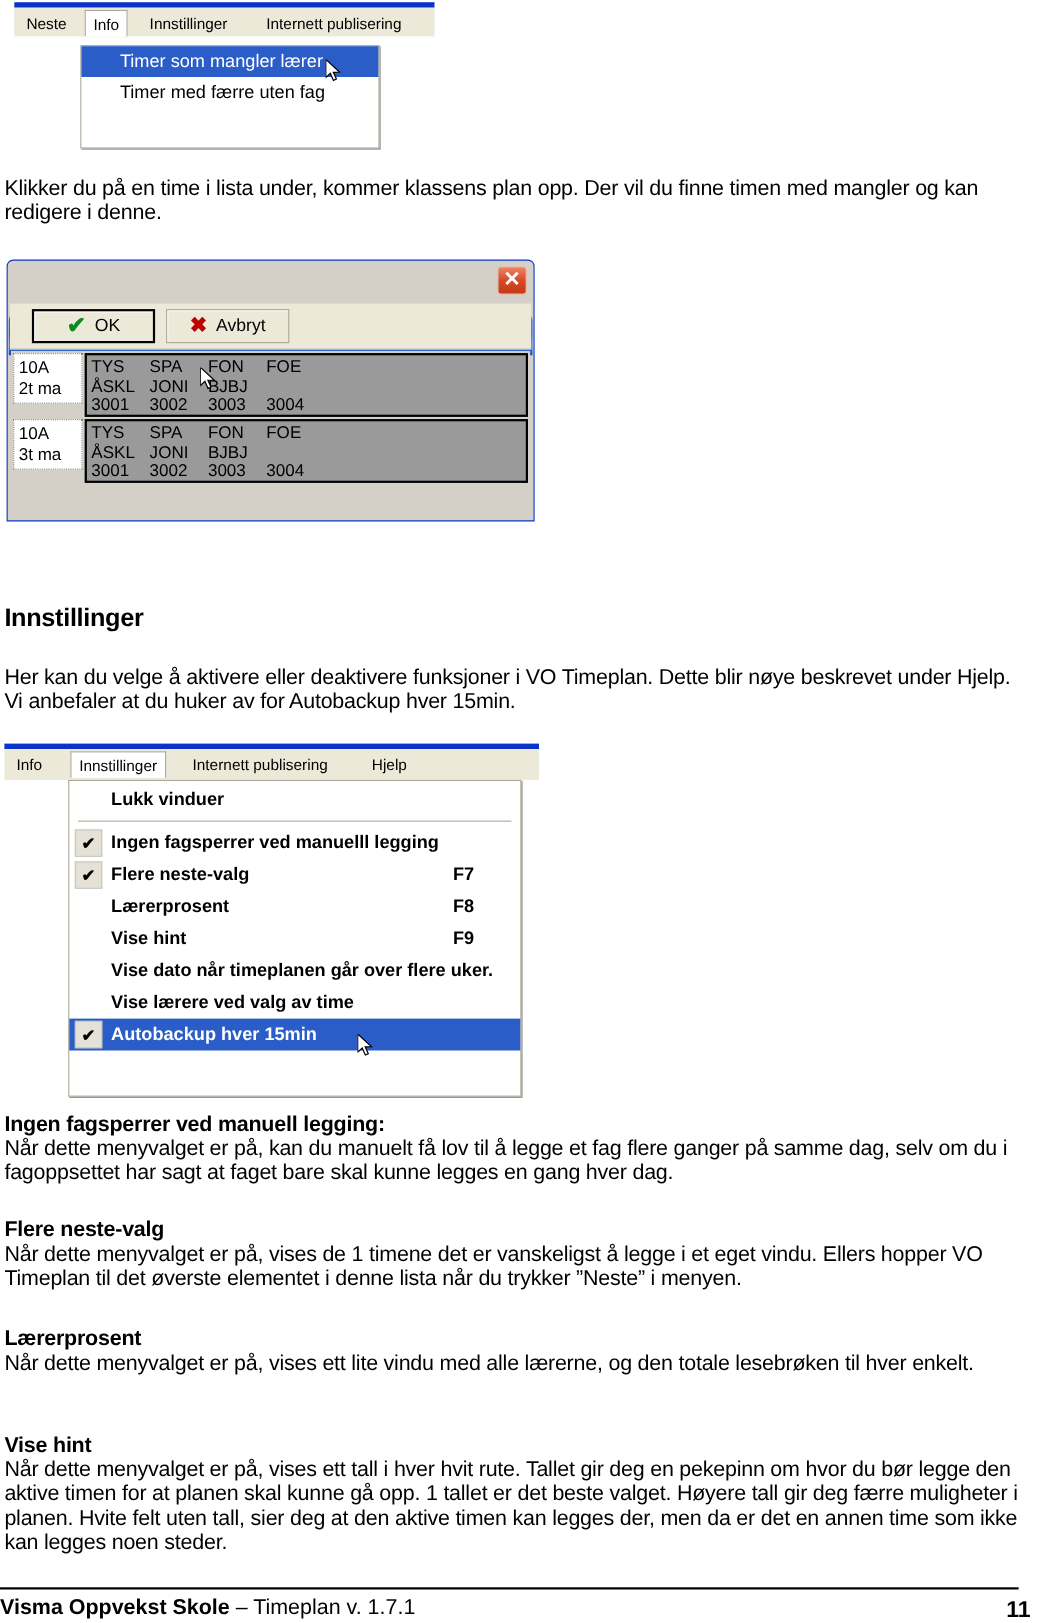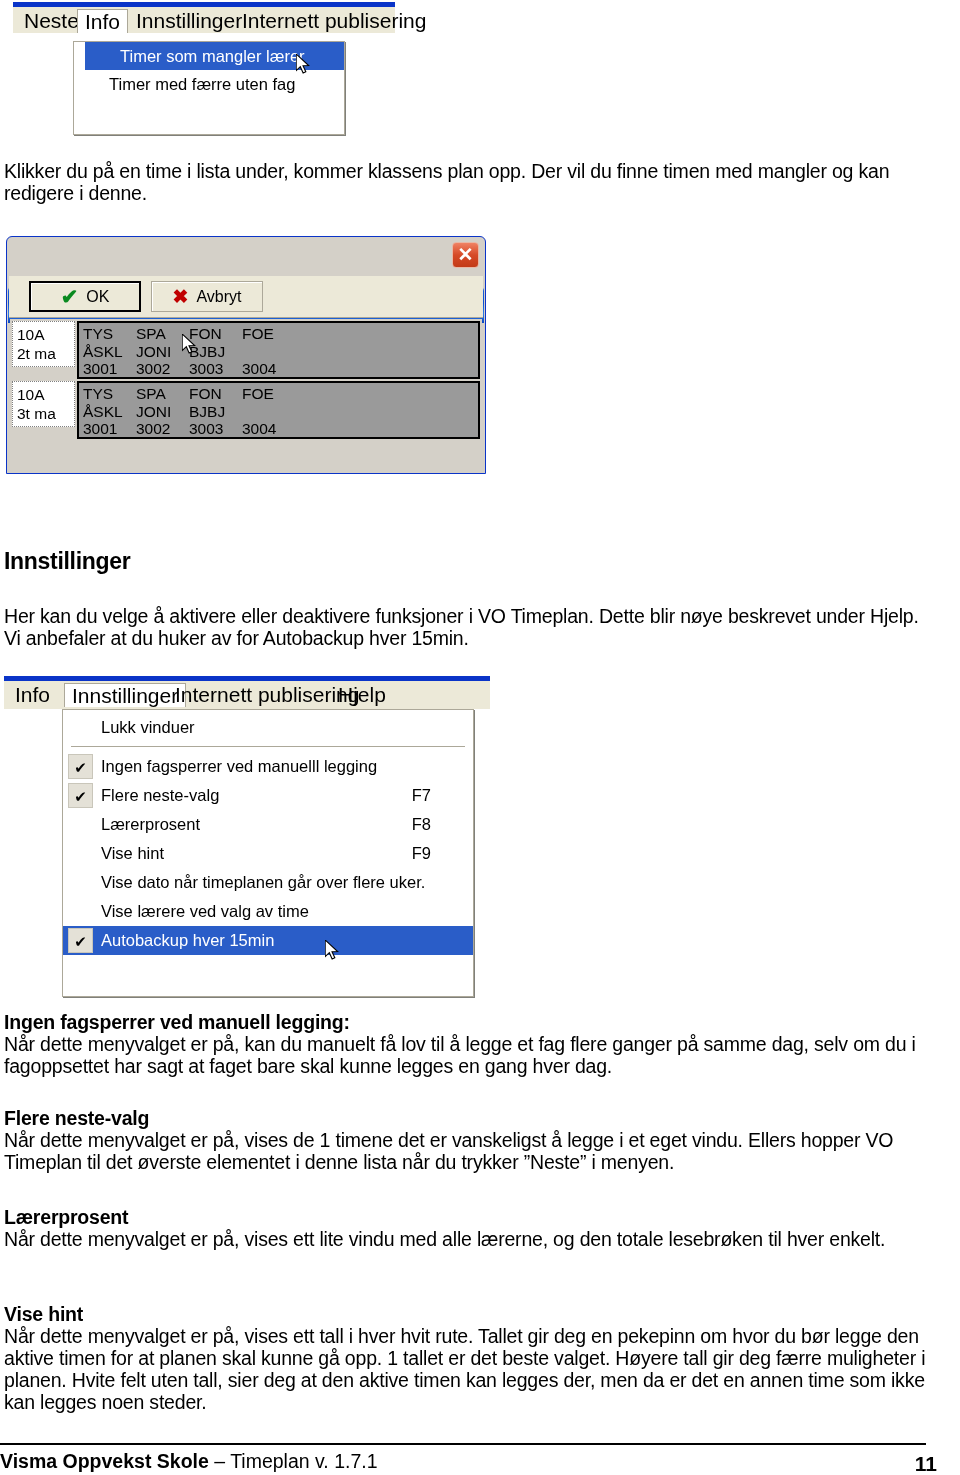--- a/index.html
+++ b/index.html
@@ -42,21 +42,21 @@
     position: absolute; left: 6px; top: 0; width: 382px; height: 5px;
     background: #0A34C8;
   }
   .menubar {
     position: absolute; left: 6px; top: 5px; width: 382px; height: 27px;
     background: #ECE9D8;
     border-bottom: 1px solid #ffffff;
   }
   .mb-item {
     position: absolute; top: 2px; height: 24px;
-    font-size: 21px; line-height: 24px;
+    font-size: 14px; line-height: 24px;
     padding: 0 7px; color: #000; white-space: nowrap;
   }
   .mb-item.active {
     background: #FFFFFF;
     border-left: 1px solid #ACA899;
     border-right: 1px solid #ACA899;
     border-top: 1px solid #ACA899;
   }
   .dropdown {
     position: absolute;
@@ -70,21 +70,20 @@
     height: 28px;
     line-height: 28px;
     padding-left: 35px;
     font-size: 16.5px;
     color: #000;
     white-space: nowrap;
   }
   .dd-item.sel {
     background: #2A5DC8;
     color: #ffffff;
-    margin-left: 11px;
   }
   .cursor {
     position: absolute;
     width: 15px; height: 22px;
     pointer-events: none;
   }
 
   
   .shot2 { position: absolute; left: 6px; top: 236px; width: 480px; height: 240px; }
   .dlg {
@@ -177,20 +176,21 @@
 
   
   .shot3 { position: absolute; left: 4px; top: 676px; width: 492px; height: 322px; }
   .menubar3 {
     position: absolute; left: 0; top: 5px; width: 486px; height: 28px;
     background: #ECE9D8;
   }
   #dd2 {
     left: 58px; top: 33px; width: 412px; height: 288px;
     padding: 3px 0 2px 0;
+    font-weight: bold;
   }
   .dd2-item {
     position: relative;
     height: 29px;
     line-height: 29px;
     font-size: 16.5px;
     color: #000;
     white-space: nowrap;
   }
   .dd2-item .lbl { position: absolute; left: 38px; top: 0; }

